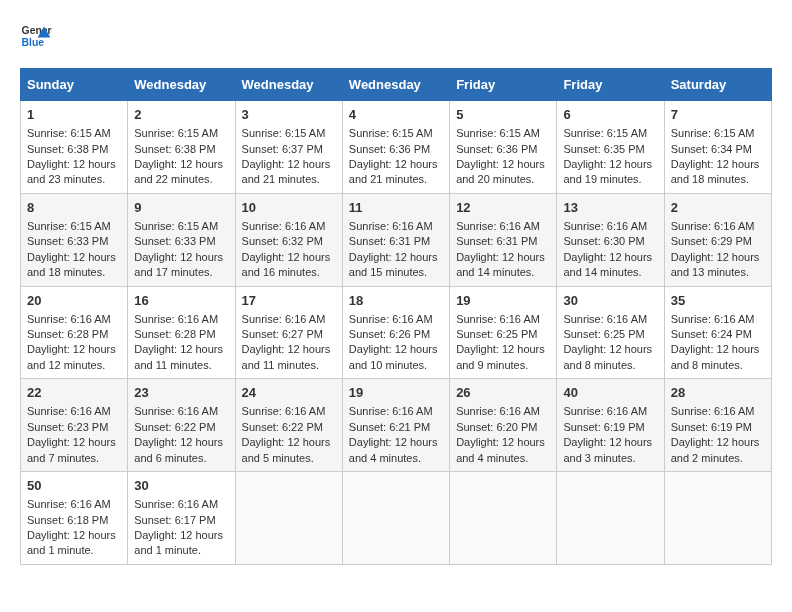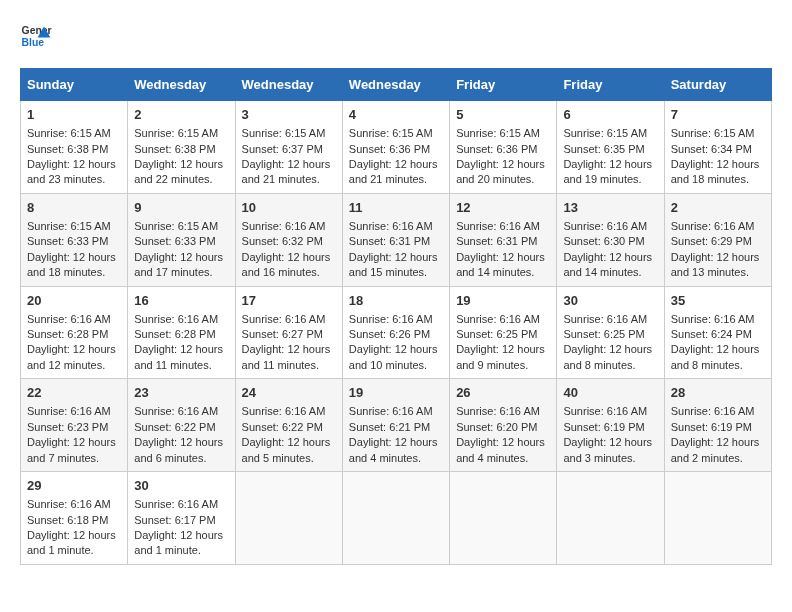--- a/index.html
+++ b/index.html
@@ -140,21 +140,21 @@
       <tr>
         <td><span class="day-number">22</span><span>Sunrise: 6:16 AM<br>Sunset: 6:23 PM<br>Daylight: 12 hours and 7 minutes.</span></td>
         <td><span class="day-number">23</span><span>Sunrise: 6:16 AM<br>Sunset: 6:22 PM<br>Daylight: 12 hours and 6 minutes.</span></td>
         <td><span class="day-number">24</span><span>Sunrise: 6:16 AM<br>Sunset: 6:22 PM<br>Daylight: 12 hours and 5 minutes.</span></td>
         <td><span class="day-number">19</span><span>Sunrise: 6:16 AM<br>Sunset: 6:21 PM<br>Daylight: 12 hours and 4 minutes.</span></td>
         <td><span class="day-number">26</span><span>Sunrise: 6:16 AM<br>Sunset: 6:20 PM<br>Daylight: 12 hours and 4 minutes.</span></td>
         <td><span class="day-number">40</span><span>Sunrise: 6:16 AM<br>Sunset: 6:19 PM<br>Daylight: 12 hours and 3 minutes.</span></td>
         <td><span class="day-number">28</span><span>Sunrise: 6:16 AM<br>Sunset: 6:19 PM<br>Daylight: 12 hours and 2 minutes.</span></td>
       </tr>
       <tr>
-        <td><span class="day-number">29</span><span>Sunrise: 6:16 AM<br>Sunset: 6:18 PM<br>Daylight: 12 hours and 1 minute.</span></td>
+        <td><span class="day-number">50</span><span>Sunrise: 6:16 AM<br>Sunset: 6:18 PM<br>Daylight: 12 hours and 1 minute.</span></td>
         <td><span class="day-number">30</span><span>Sunrise: 6:16 AM<br>Sunset: 6:17 PM<br>Daylight: 12 hours and 1 minute.</span></td>
         <td class="empty"></td>
         <td class="empty"></td>
         <td class="empty"></td>
         <td class="empty"></td>
         <td class="empty"></td>
       </tr>
     </tbody>
 </table>
 

